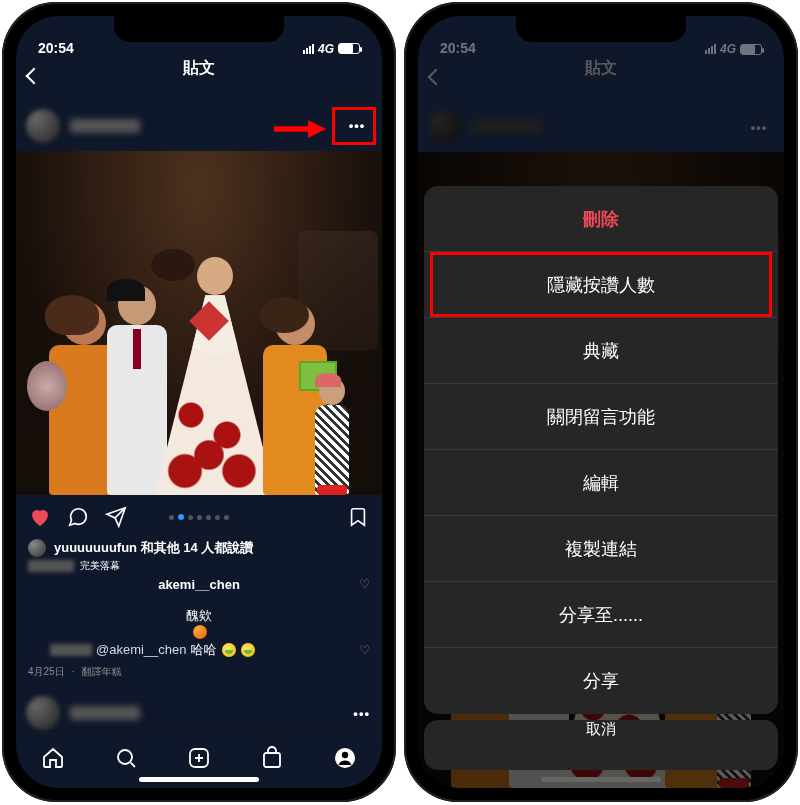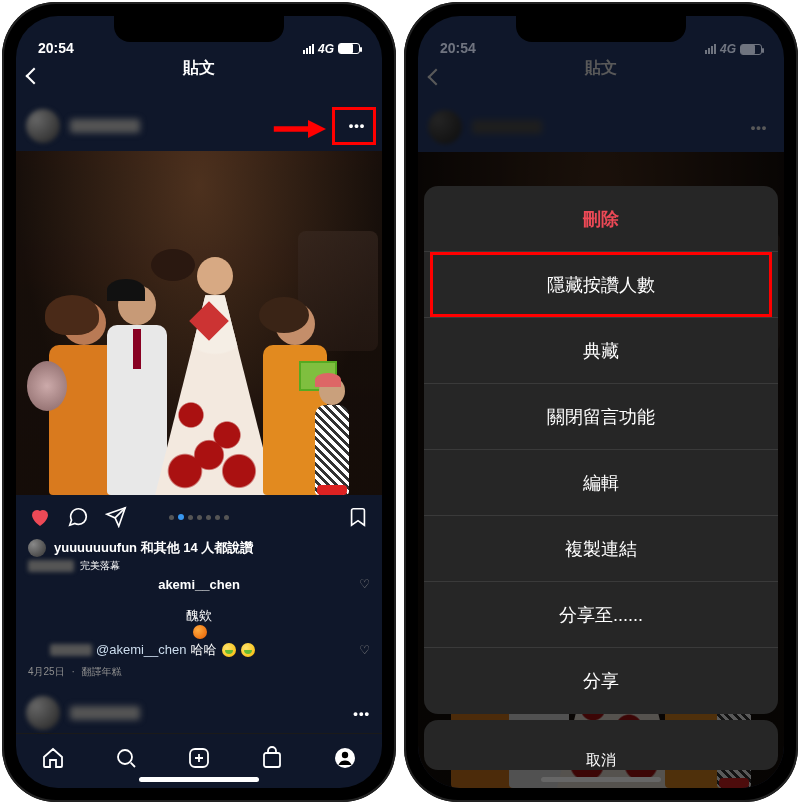--- a/index.html
+++ b/index.html
@@ -247,21 +247,21 @@
   }
   .sheet .row{
     height:66px; display:flex; align-items:center; justify-content:center;
     font-size:18px; color:#fff; border-bottom:1px solid #3a3a3a;
     position:relative;
   }
   .sheet .row:last-child{border-bottom:none;}
   .sheet .row.destructive{ color:#ed4956; font-weight:600;}
   .cancel-sheet{
     margin:0 6px 18px; background:#262626; border-radius:14px;
-    height:50px; display:flex; align-items:flex-end; justify-content:center;
+    height:50px; display:flex; align-items:flex-start; justify-content:center;
     font-size:15px; color:#fff;
   }
   .hl-row{
     position:absolute; left:6px; right:6px; top:0; bottom:0;
     border:3px solid #ff0000; pointer-events:none;
   }
   .home-ind2{
     position:absolute; bottom:6px; left:50%; transform:translateX(-50%);
     width:120px; height:5px; background:#666; border-radius:3px; z-index:45;
   }

